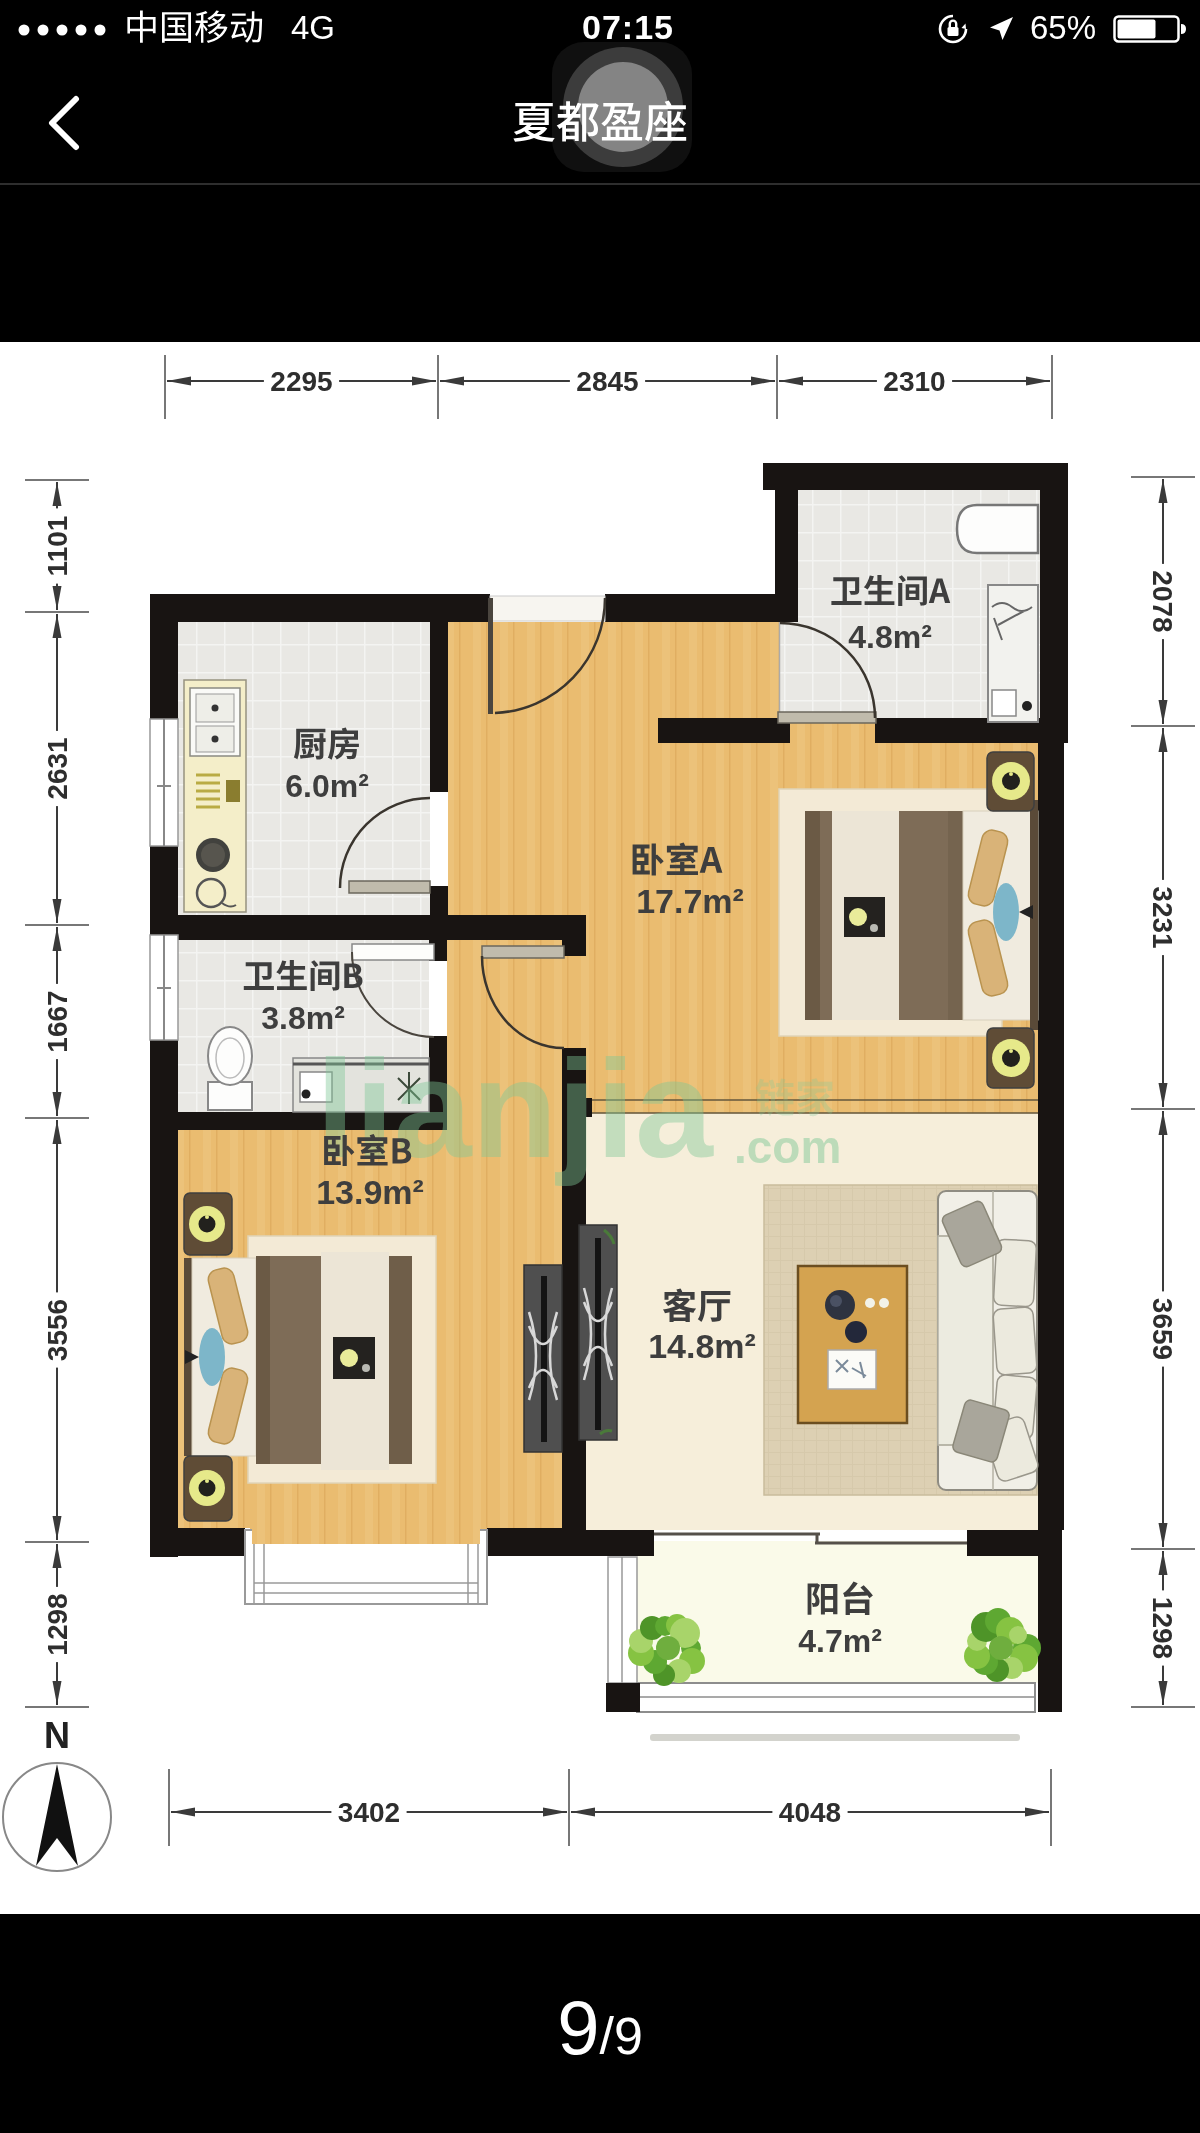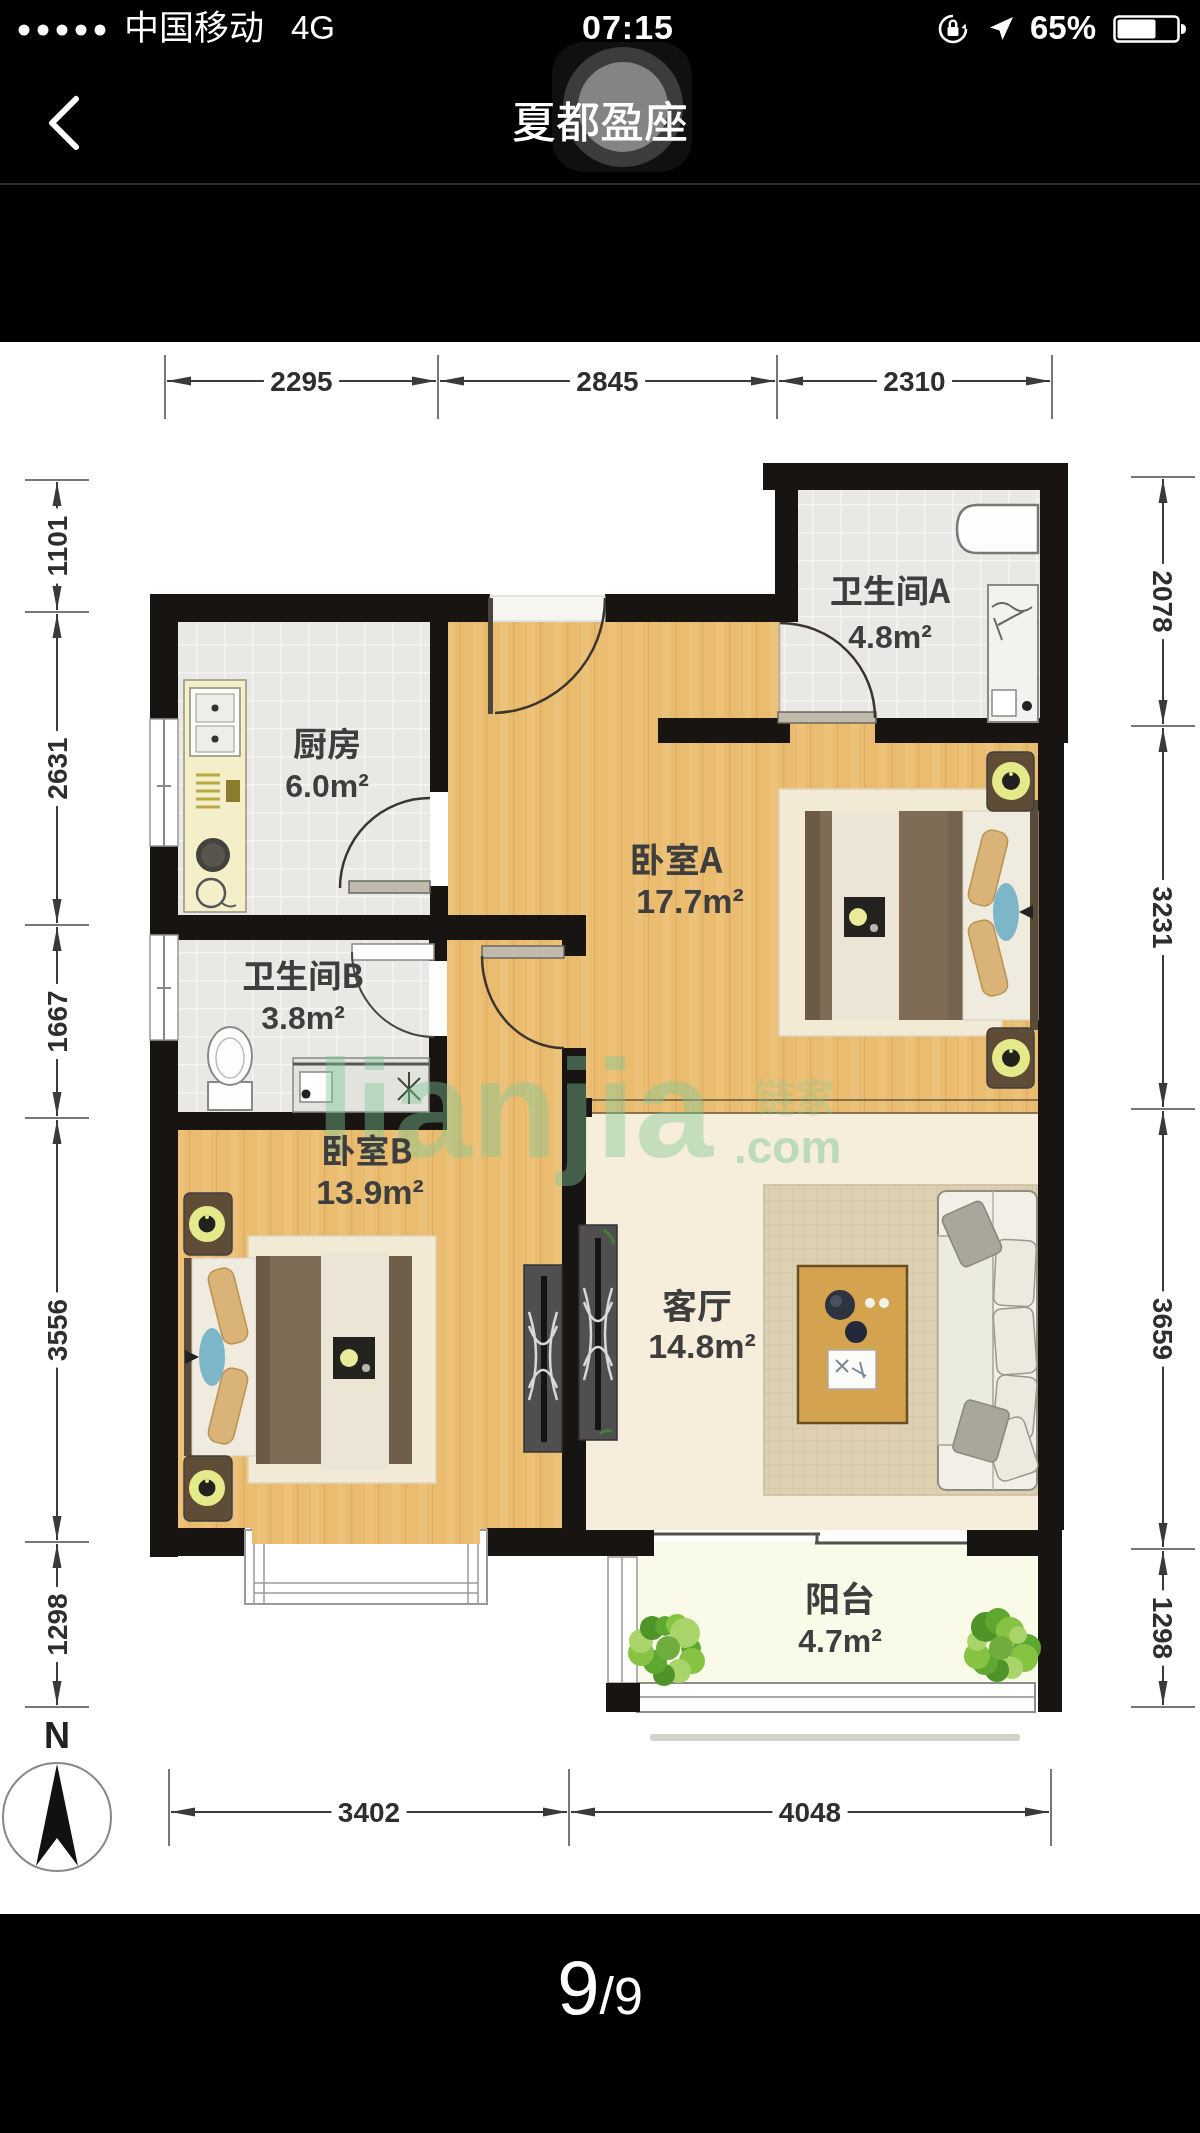--- a/index.html
+++ b/index.html
@@ -34,21 +34,21 @@
 <path d="M13.8 14 v-3.2 a3.2 3.2 0 0 1 6.4 0 V14" fill="none" stroke="#fff" stroke-width="2.4"></path>
 </svg>
 </div>
 
 <div class="abs" style="left:987px;top:15px;">
 <svg width="28" height="28" viewBox="0 0 28 28">
       <path d="M26 2 L3 12.5 L12.5 15.5 L15.5 25 Z" fill="#fff"></path>
     </svg>
 </div>
 
-<div class="abs" style="left:1030px;top:9px;color:#fff;font-size:33px;font-weight:bold;">65%</div>
+<div class="abs" style="left:1030px;top:9px;color:#fff;font-size:33px;">65%</div>
 
 <div class="abs" style="left:1113px;top:15px;">
 <svg width="75" height="28" viewBox="0 0 75 28">
 <rect x="1.5" y="1.5" width="64" height="25" rx="4" fill="none" stroke="#fff" stroke-width="2.5"></rect>
 <rect x="4.5" y="4.5" width="38" height="19" rx="2" fill="#fff"></rect>
 <path d="M68 9 q5 0 5 5 q0 5 -5 5 z" fill="#fff"></path>
 </svg>
 </div>
 
 <div class="abs" style="left:552px;top:42px;width:140px;height:130px;background:#101010;border-radius:32px;"></div>
@@ -60,21 +60,21 @@
       <path d="M32 4 L8 28 L32 52" fill="none" stroke="#fff" stroke-width="6" stroke-linecap="round" stroke-linejoin="round"></path>
     </svg>
 </div>
 
 <div class="abs" style="left:0;top:183px;width:1200px;height:2px;background:#2e2e2e;"></div>
 
 <div class="abs" style="left:0;top:342px;width:1200px;height:1572px;background:#ffffff;"></div>
 
 <div class="abs" style="left:0;top:1914px;width:1200px;height:219px;background:#000;"></div>
 
-<div class="abs" style="left:0;top:1944px;width:1200px;text-align:center;color:#fff;">
+<div class="abs" style="left:0;top:1984px;width:1200px;text-align:center;color:#fff;">
 <span style="font-size:76px;">9</span><span style="font-size:52px;">/9</span>
 </div>
 
 <svg class="abs" style="left:0;top:0;" width="1200" height="2133" viewBox="0 0 1200 2133">
 <defs>
 <pattern id="wood" width="27" height="400" patternUnits="userSpaceOnUse">
   <rect width="27" height="400" fill="#eabc70"></rect>
   <rect width="1.5" height="400" fill="#e0ae61"></rect>
   <rect x="14" width="8" height="400" fill="#ecc27a"></rect>
 </pattern>

